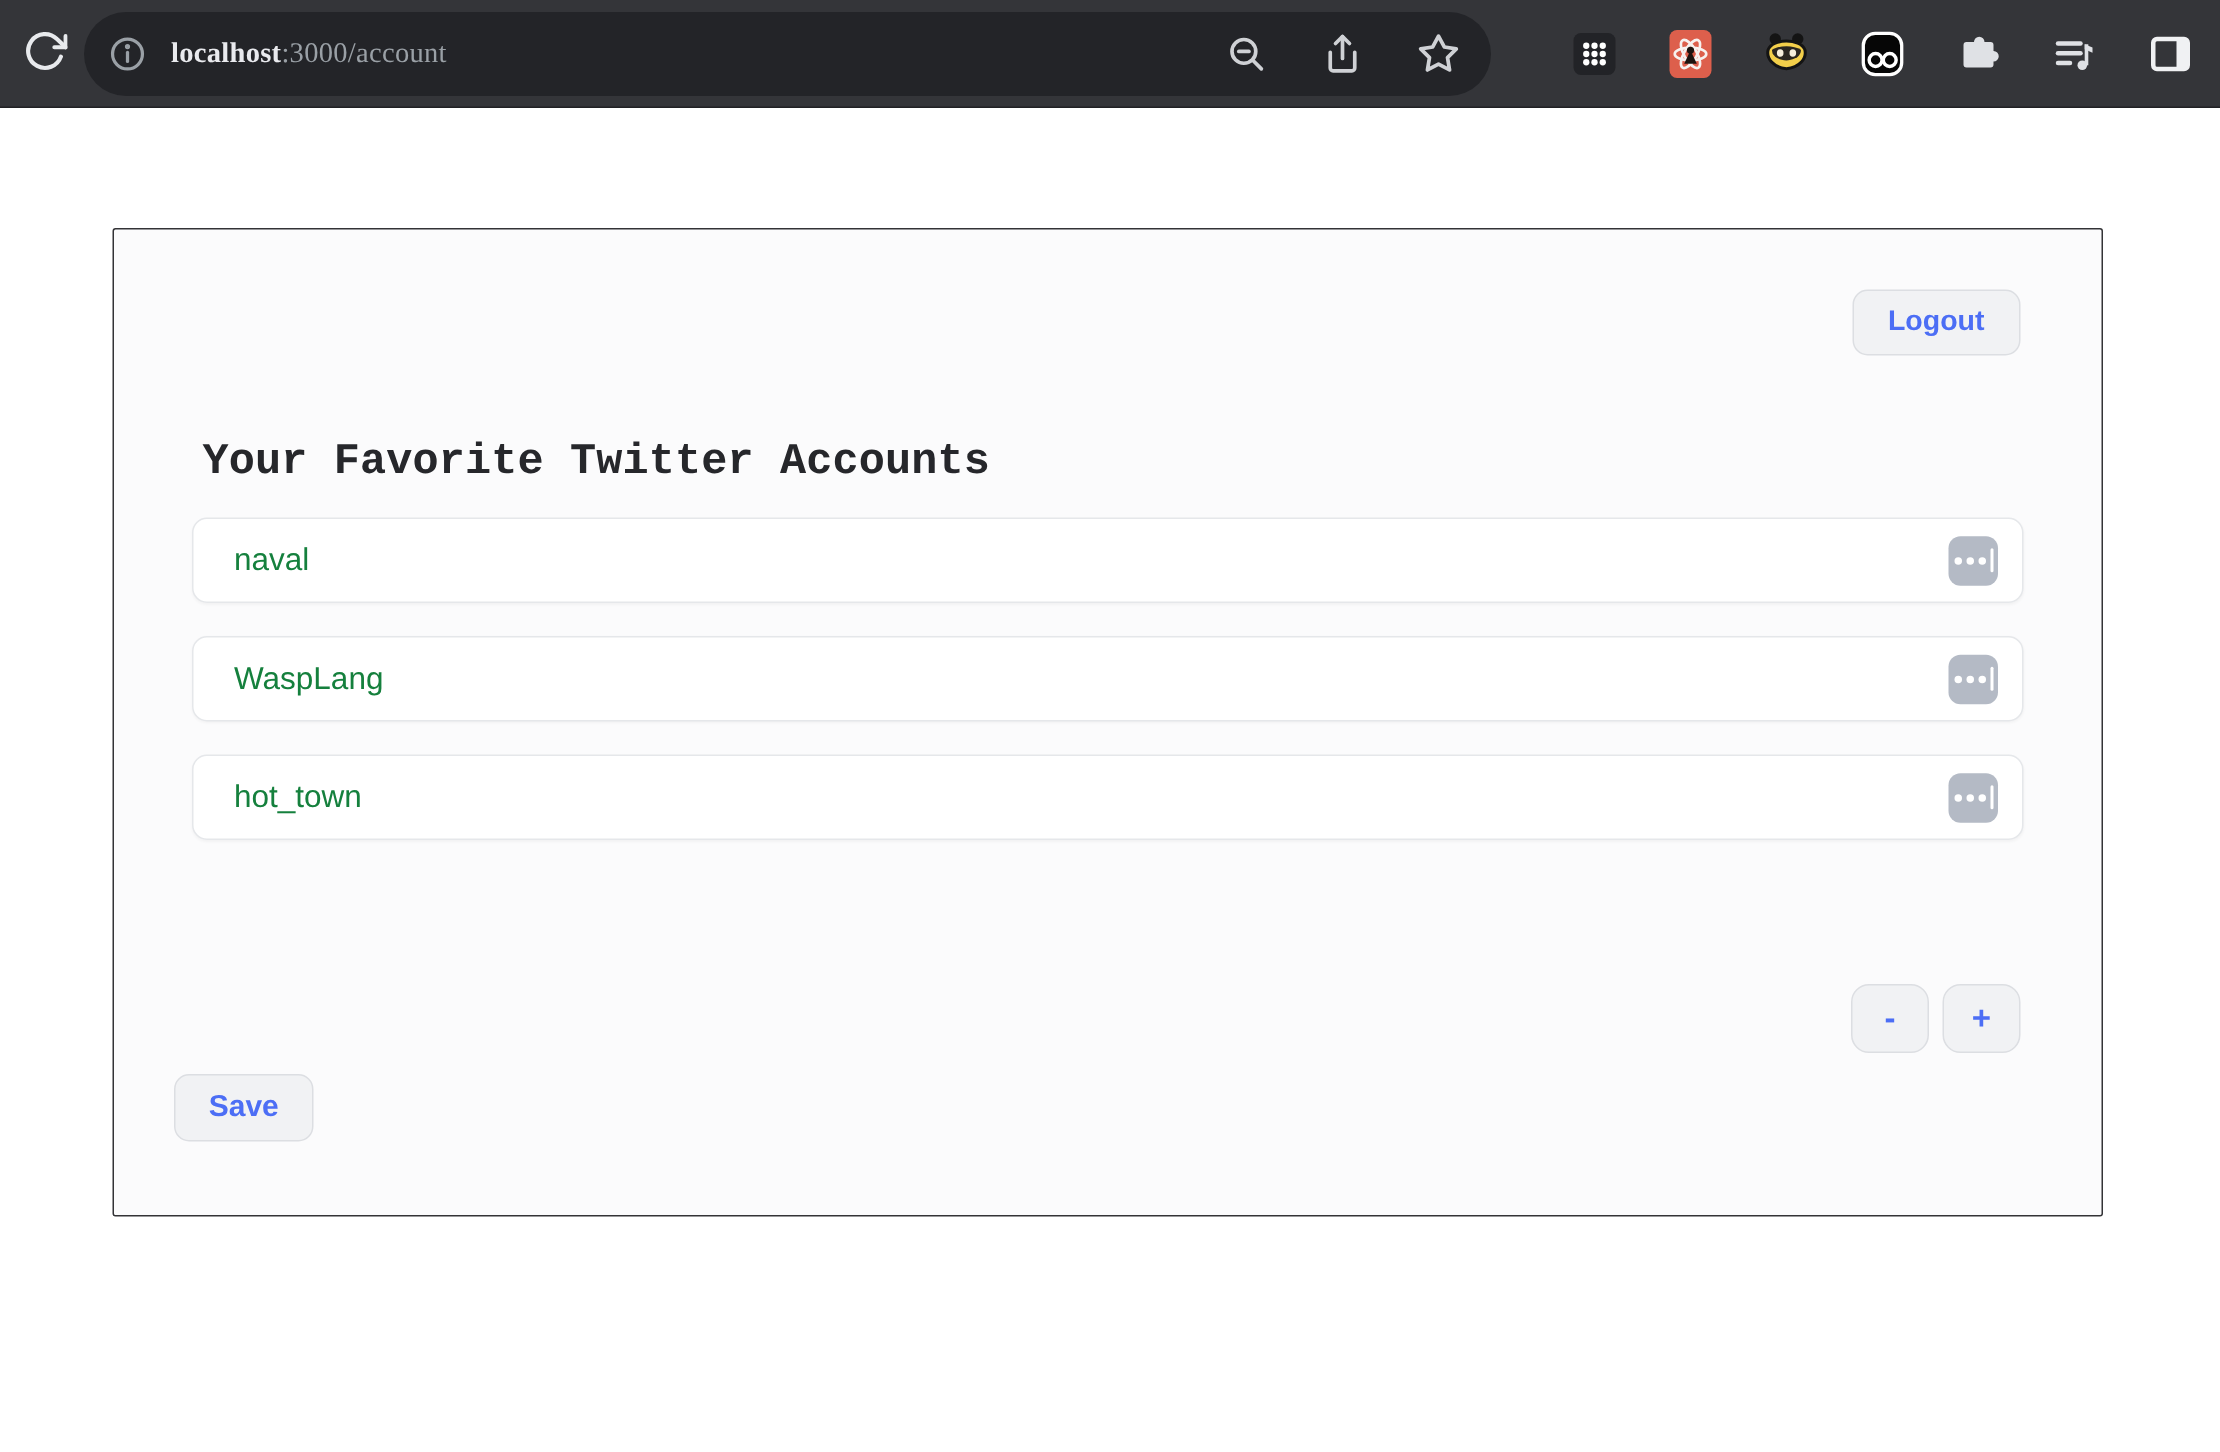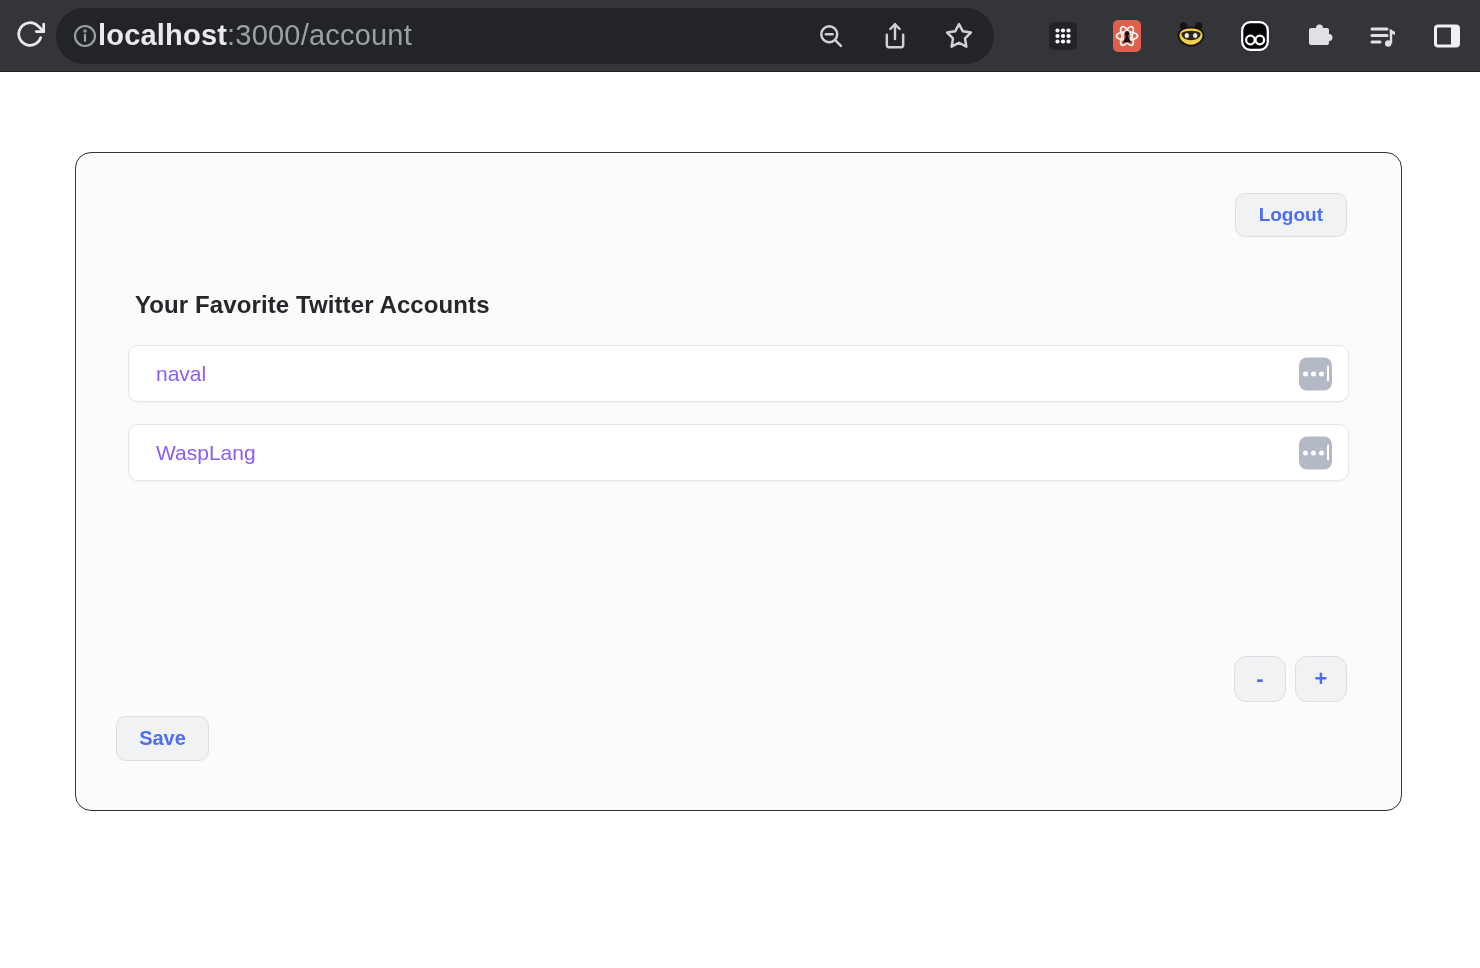--- a/index.html
+++ b/index.html
@@ -12,53 +12,53 @@
   }
   .reload-btn {
     width:52px; height:52px; margin-left:4px; background:transparent; border:none;
     display:flex; align-items:center; justify-content:center; cursor:pointer;
   }
   .url-bar {
     width:938px; height:56px; background:#232428; border-radius:28px;
     display:flex; align-items:center; padding:0 20px 0 16px;
   }
   .info-icon { width:26px; height:26px; display:flex; align-items:center; justify-content:center; }
-  .url-text { font-size:29px; letter-spacing:0.2px; white-space:nowrap; }
+  .url-text { margin-left:16px; font-size:19px; letter-spacing:0.2px; white-space:nowrap;font-family:Liberation Serif, serif; }
   .url-host { color:#e9eaee; font-weight:700; }
   .url-rest { color:#9aa0a6; font-weight:400; }
   .urlbar-actions { margin-left:auto; display:flex; align-items:center; gap:34px; }
   .urlbar-actions .ubtn { width:30px; height:30px; background:none; border:none; display:flex; align-items:center; justify-content:center; cursor:pointer; }
 
   .ext-strip { margin-left:auto; display:flex; align-items:center; gap:30px; padding-right:16px; }
   .ext-icon { width:34px; height:34px; display:flex; align-items:center; justify-content:center; background:none; border:none; cursor:pointer; }
 
   
   .page { width:1480px; height:895px; background:#ffffff; position:relative; }
   .card {
     position:absolute; left:75px; top:80px; width:1327px; height:659px;
-    background:#fbfbfc; border:1px solid #333336; border-radius:16px;
+    background:#fbfbfc; border:1px solid #333336; border-radius:2px;
   }
   .logout-btn {
     position:absolute; top:40px; right:54px; height:44px; padding:0 23px;
     background:#f1f2f4; border:1px solid #dcdee2; border-radius:10px;
     color:#4c6ef5; font-size:19px; font-weight:700; font-family:"Liberation Sans", sans-serif; cursor:pointer;
   }
   .heading {
     position:absolute; left:59px; top:138px;
-    font-size:24px; font-weight:700; color:#26272b; letter-spacing:0.1px;
+    font-size:29px; font-weight:700; color:#26272b; letter-spacing:0.1px;font-family:Liberation Mono, monospace;
   }
   .inputs {
     position:absolute; left:52px; top:192px; width:1221px;
     display:flex; flex-direction:column; gap:22px;
   }
   .input-row { position:relative; height:57px; }
   .input-row input {
     width:100%; height:57px; background:#ffffff;
     border:1px solid #e5e7ea; border-radius:10px;
-    padding:0 64px 0 27px; font-size:21px; color:#8b5cf6;
+    padding:0 64px 0 27px; font-size:21px; color:#15803d;
     font-family:"Liberation Sans", sans-serif;
     box-shadow:0 1px 2px rgba(0,0,0,0.04); outline:none;
   }
   .dots-icon {
     position:absolute; right:17px; top:50%; transform:translateY(-50%);
     width:33px; height:33px; background:#b4bac5; border-radius:8px;
     display:flex; align-items:center; justify-content:center; cursor:pointer;
   }
   .dots-icon .dot { width:5px; height:5px; background:#fff; border-radius:50%; margin:0 1.4px; }
   .dots-icon .bar { width:2.5px; height:16px; background:#fff; border-radius:1px; margin-left:2px; }
@@ -214,20 +214,29 @@
       </div>
       <div class="input-row">
         <input type="text" value="WaspLang" style="">
         <span class="dots-icon">
           <span class="dot"></span>
             <span class="dot"></span>
             <span class="dot"></span>
             <span class="bar"></span>
         </span>
       </div>
+      <div class="input-row">
+        <input type="text" value="hot_town" style="">
+        <span class="dots-icon">
+          <span class="dot"></span>
+            <span class="dot"></span>
+            <span class="dot"></span>
+            <span class="bar"></span>
+        </span>
+      </div>
     </div>
 
     <div class="row-controls">
       <button class="ctrl-btn">-</button>
       <button class="ctrl-btn">+</button>
     </div>
 
     <button class="save-btn">Save</button>
   </div>
 </div>

